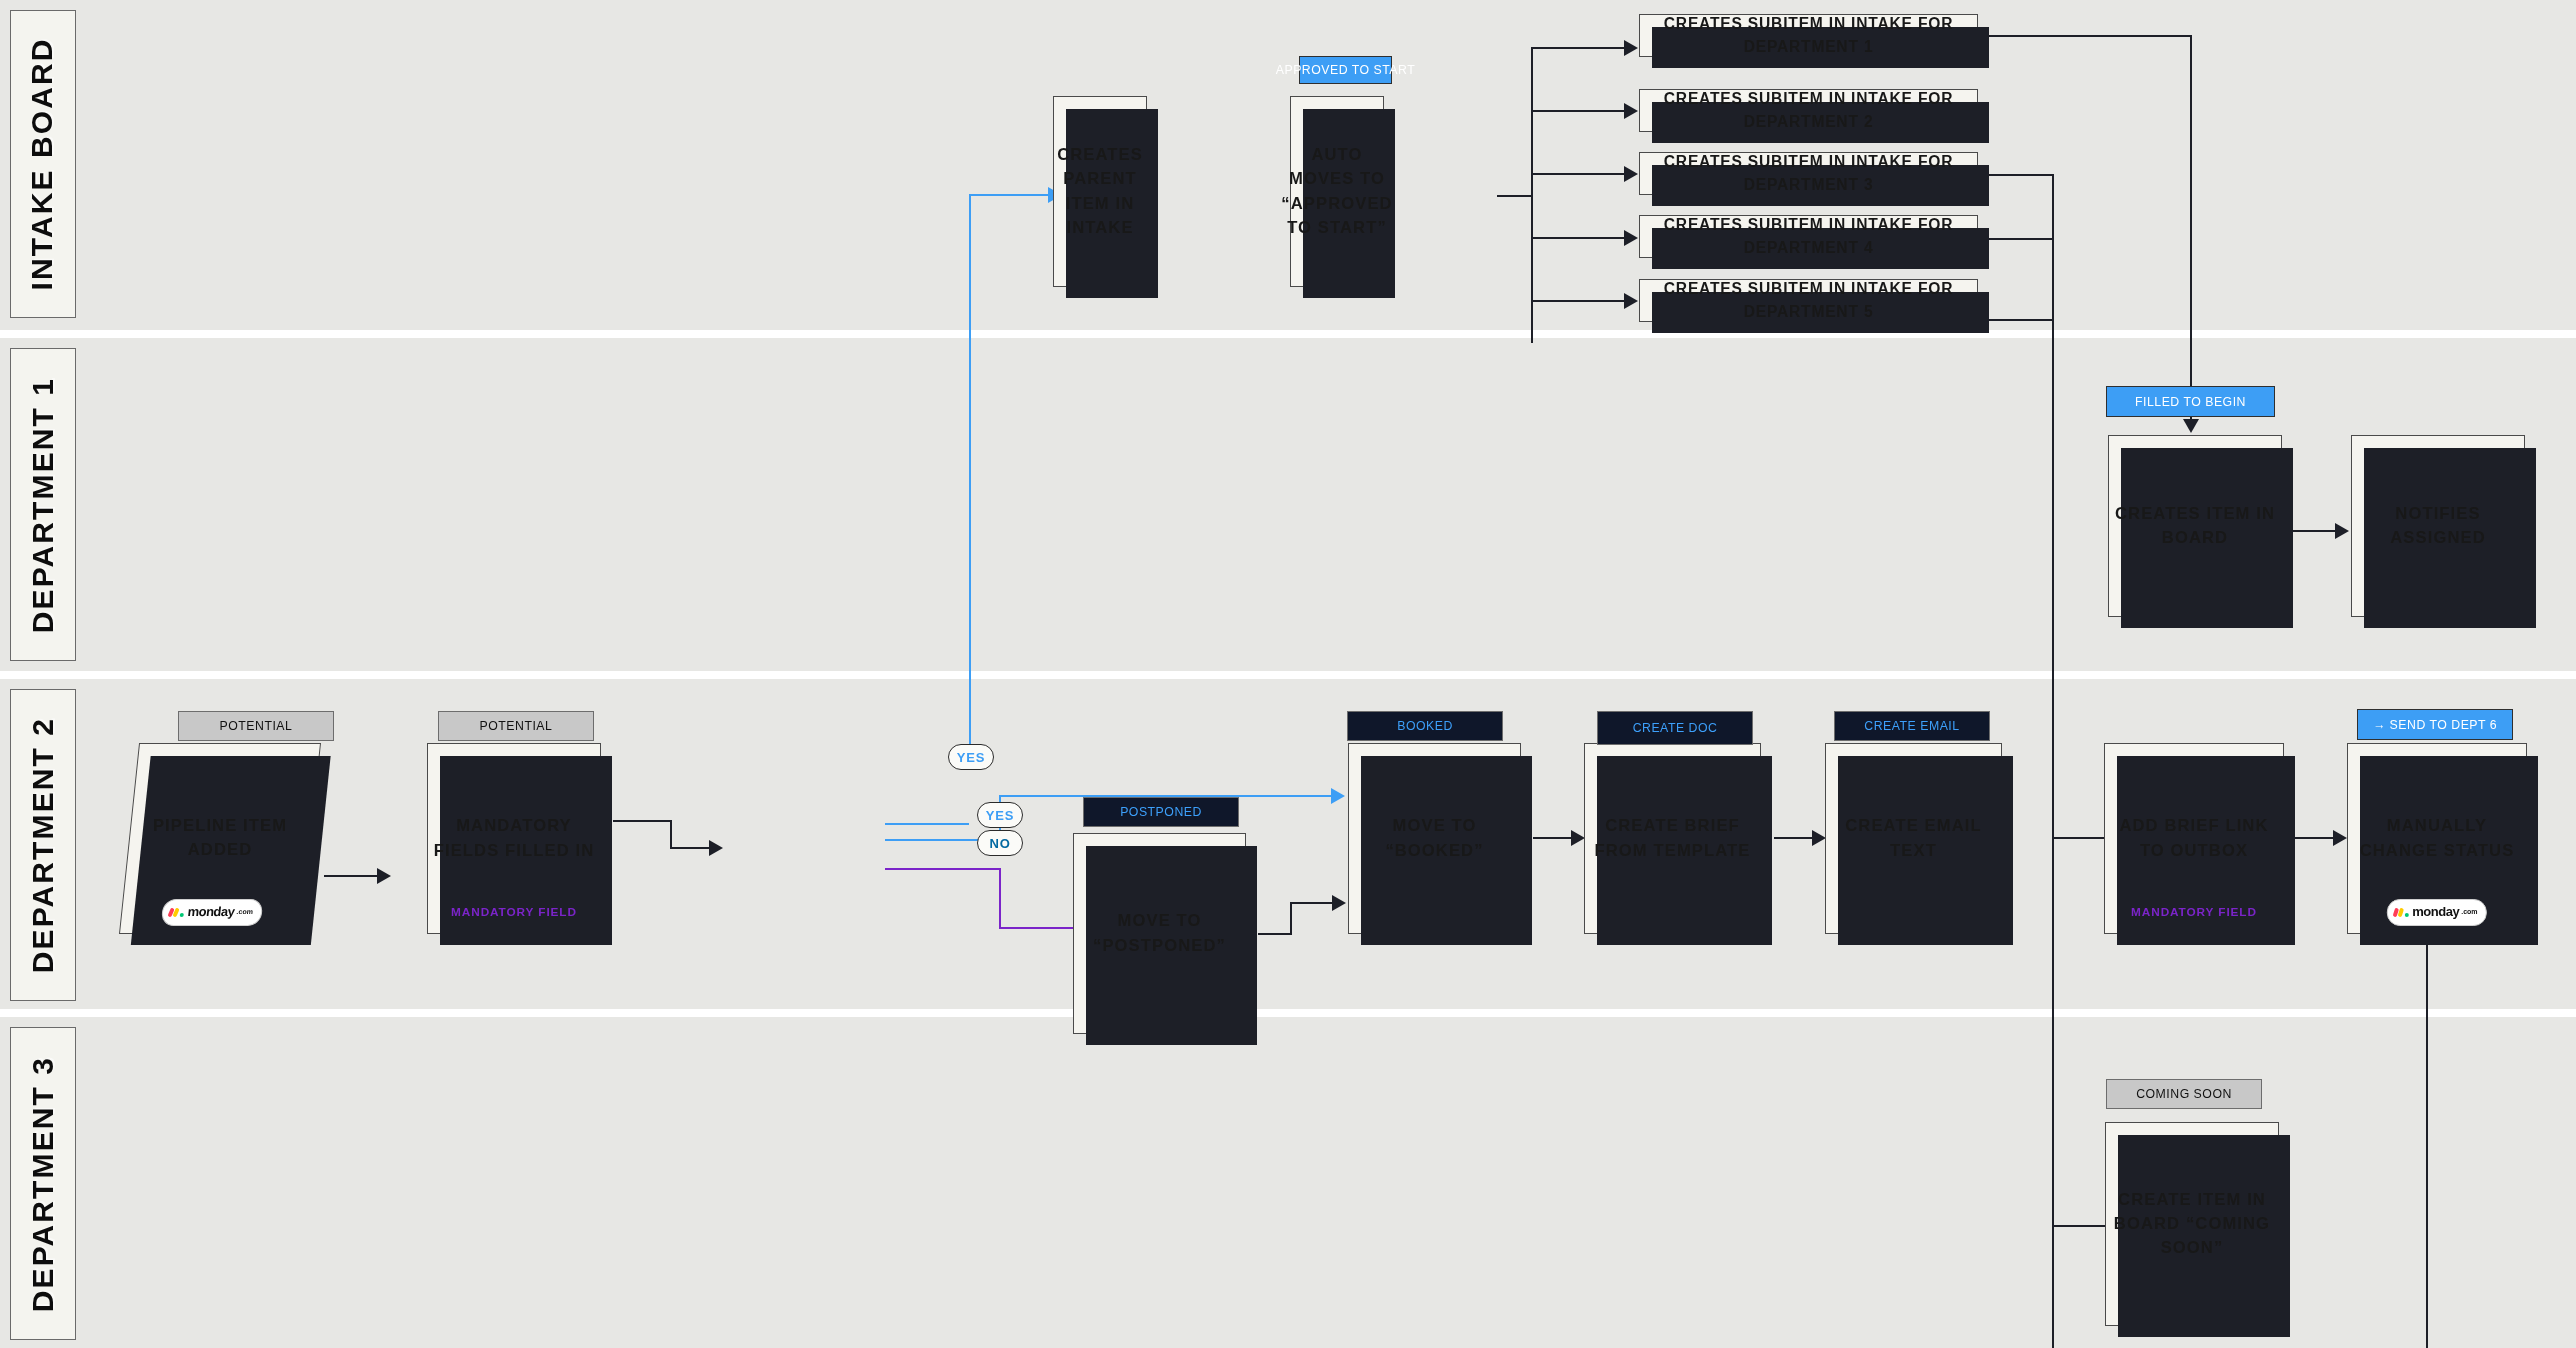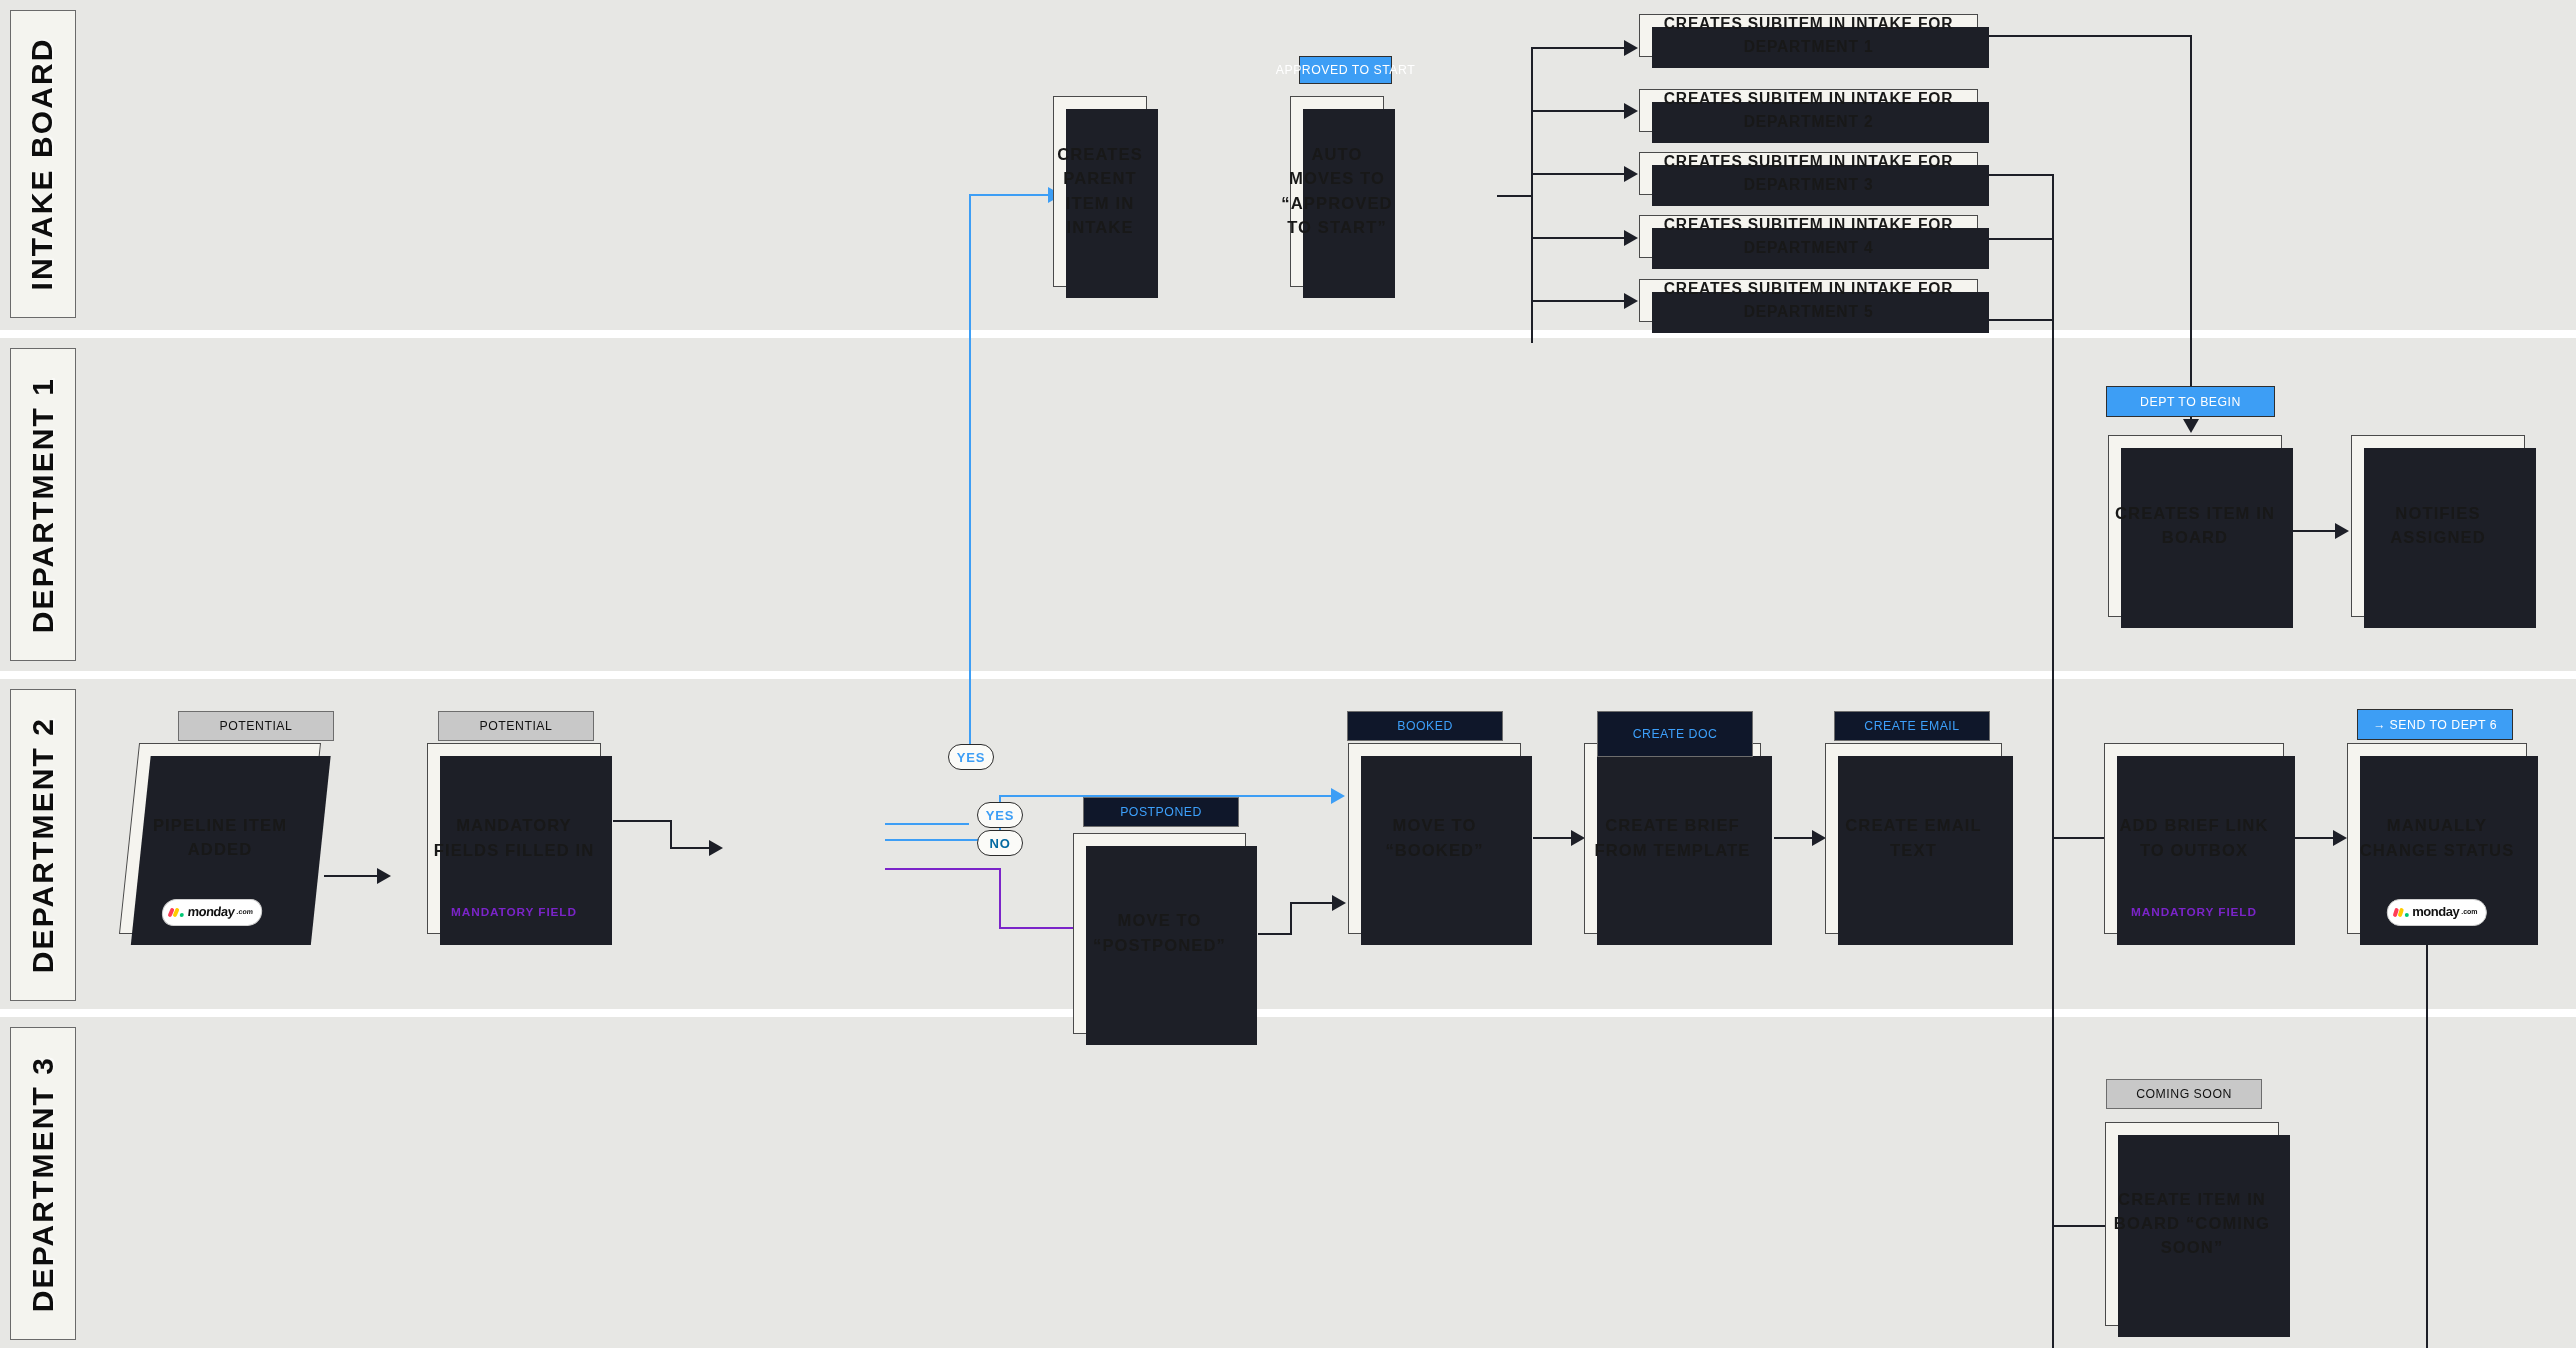--- a/index.html
+++ b/index.html
@@ -165,21 +165,21 @@
     <div class="txt">CREATES SUBITEM IN INTAKE FOR DEPARTMENT 3</div>
   </div>
   <div class="node wide" style="left:1639px;top:215px;width:339px;height:43px;">
     <div class="txt">CREATES SUBITEM IN INTAKE FOR DEPARTMENT 4</div>
   </div>
   <div class="node wide" style="left:1639px;top:279px;width:339px;height:43px;">
     <div class="txt">CREATES SUBITEM IN INTAKE FOR DEPARTMENT 5</div>
   </div>
 
   <div class="chip blue" style="left:2106px;top:386px;width:169px;height:31px;">
-    <span>DEPT TO BEGIN</span>
+    <span>FILLED TO BEGIN</span>
   </div>
 
   <div class="node med" style="left:2108px;top:435px;width:174px;height:182px;">
     <div class="txt">CREATES ITEM IN BOARD</div>
   </div>
 
   <div class="ln h dk" style="left:2284px;top:530px;width:58px;"></div>
   <div class="ar r dk" style="left:2335px;top:523px;"></div>
 
   <div class="node med" style="left:2351px;top:435px;width:174px;height:182px;">
@@ -259,21 +259,21 @@
     <span>BOOKED</span>
   </div>
 
   <div class="node med" style="left:1348px;top:743px;width:173px;height:191px;">
     <div class="txt">MOVE TO “BOOKED”</div>
   </div>
 
   <div class="ln h dk" style="left:1533px;top:837px;width:44px;"></div>
   <div class="ar r dk" style="left:1571px;top:830px;"></div>
 
-  <div class="chip white" style="left:1597px;top:711px;width:156px;height:46px;">
+  <div class="chip white" style="left:1597px;top:711px;width:156px;height:34px;">
     <span>CREATE DOC</span>
   </div>
 
   <div class="node med" style="left:1584px;top:743px;width:177px;height:191px;">
     <div class="txt">CREATE BRIEF FROM TEMPLATE</div>
   </div>
 
   <div class="ln h dk" style="left:1774px;top:837px;width:44px;"></div>
   <div class="ar r dk" style="left:1812px;top:830px;"></div>
 

